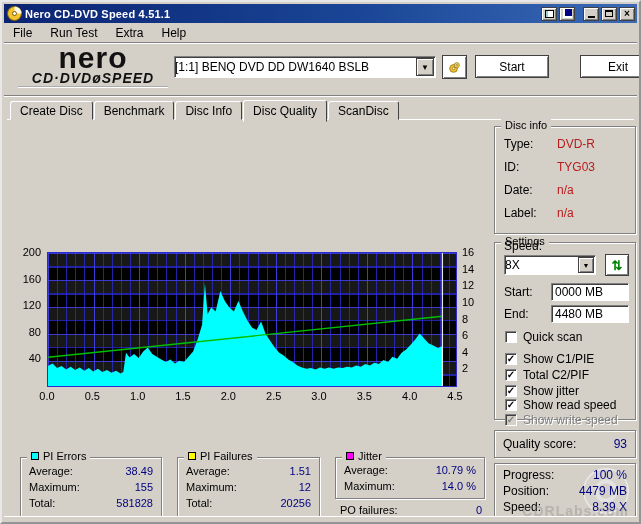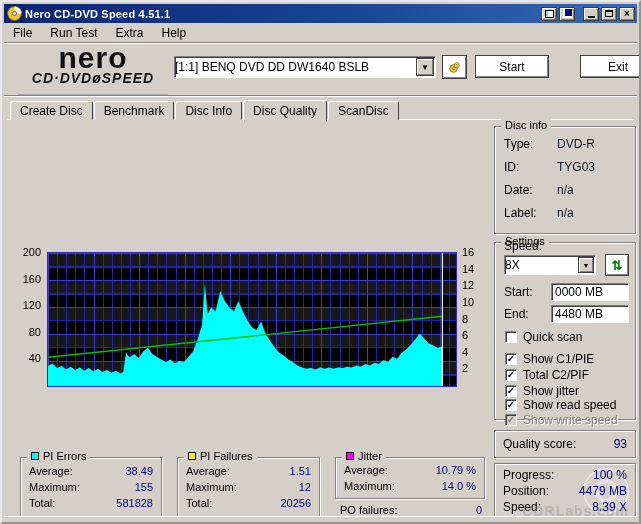--- a/index.html
+++ b/index.html
@@ -23,21 +23,21 @@
   .glyph-book{display:block;width:9px;height:8px;border:1px solid #000;background:#fff;box-shadow:inset 2px 0 0 #9cc;}
   .glyph-floppy{display:block;width:9px;height:9px;background:#000080;box-shadow:inset 2px -2px 0 #fff;}
 
   
   .menubar{position:absolute;left:2px;top:21px;right:2px;height:20px;display:flex;align-items:center;
     border-bottom:1px solid #808080;box-shadow:0 1px 0 #fff;background:#d4d0c8;font-size:12px;}
   .menu-item{padding:2px 9px;color:#000;}
 
   
   .header{position:absolute;left:2px;top:42px;right:2px;height:50px;background:#d4d0c8;}
-  .logo{position:absolute;left:14px;top:2px;width:150px;text-align:center;border-bottom:2px groove #fff;padding-bottom:8px;}
+  .logo{position:absolute;left:14px;top:2px;width:150px;text-align:center;border-bottom:2px groove #fff;padding-bottom:0;}
   .logo-nero{font-size:30px;font-weight:bold;color:#111;line-height:24px;letter-spacing:1px;}
   .logo-sub{font-size:14px;font-weight:bold;font-style:italic;color:#111;letter-spacing:1px;white-space:nowrap;}
   .combo{position:absolute;left:170px;top:12px;width:262px;height:22px;background:#fff;
     border:1px solid;border-color:#808080 #fff #fff #808080;box-shadow:inset 1px 1px 0 #404040;
     display:flex;align-items:center;font-size:12px;}
   .combo-text{flex:1;padding-left:0;white-space:nowrap;overflow:hidden;}
   .combo-arrow-btn{width:18px;height:18px;margin-right:1px;background:#d4d0c8;border:1px solid #404040;
     box-shadow:inset 1px 1px 0 #fff,inset -1px -1px 0 #808080;display:flex;align-items:center;justify-content:center;font-size:8px;}
   .toolbtn{position:absolute;background:#ffffff;border:1px solid #404040;
     box-shadow:inset 1px 1px 0 #fff,inset -1px -1px 0 #808080;display:flex;align-items:center;justify-content:center;}
@@ -73,21 +73,21 @@
   
   .groupbox{position:absolute;border:1px solid #808080;box-shadow:inset 1px 1px 0 #fff,1px 1px 0 #fff;}
   .gb-title{position:absolute;top:-8px;left:6px;background:#d4d0c8;padding:0 4px;font-size:11px;white-space:nowrap;display:flex;align-items:center;gap:4px;}
   .swatch{width:8px;height:8px;border:1px solid #000;display:inline-block;}
   .kv{position:absolute;left:8px;right:8px;display:flex;justify-content:space-between;font-size:11px;}
   .kv .v{color:#000080;}
   .kv .k{color:#000;}
 
   
   .ri-row{position:absolute;left:9px;font-size:12px;color:#000;}
-  .ri-val{position:absolute;left:62px;font-size:12px;color:#0f172a;}
+  .ri-val{position:absolute;left:62px;font-size:12px;color:#b91c1c;}
 
   .mini-combo{position:absolute;left:9px;width:92px;height:20px;background:#fff;border:1px solid;
     border-color:#808080 #fff #fff #808080;box-shadow:inset 1px 1px 0 #404040;display:flex;align-items:center;font-size:12px;}
   .refresh-btn{width:24px;height:22px;color:#008000;font-size:13px;font-weight:bold;}
   .field{position:absolute;width:78px;height:18px;background:#fff;border:1px solid;
     border-color:#808080 #fff #fff #808080;box-shadow:inset 1px 1px 0 #404040;
     font-size:12px;padding:1px 3px;color:#000;}
   .check-row{position:absolute;left:10px;display:flex;align-items:center;gap:6px;font-size:12px;}
   .cb{width:12px;height:12px;background:#fff;border:1px solid;border-color:#808080 #fff #fff #808080;
     box-shadow:inset 1px 1px 0 #404040;display:flex;align-items:center;justify-content:center;
@@ -194,20 +194,32 @@
     <div class="ylabels right" style="left:457px;top:128px;width:26px;height:135px;">
         <span style="top: -6px;">16</span>
         <span style="top: 10.625px;">14</span>
         <span style="top: 27.25px;">12</span>
         <span style="top: 43.875px;">10</span>
         <span style="top: 60.5px;">8</span>
         <span style="top: 77.125px;">6</span>
         <span style="top: 93.75px;">4</span>
         <span style="top: 110.375px;">2</span>
       </div>
+    <div class="xlabels" style="left:45px;top:266px;width:410px;">
+        <span style="left: 0px;">0.0</span>
+        <span style="left: 45.3333px;">0.5</span>
+        <span style="left: 90.6667px;">1.0</span>
+        <span style="left: 136px;">1.5</span>
+        <span style="left: 181.333px;">2.0</span>
+        <span style="left: 226.667px;">2.5</span>
+        <span style="left: 272px;">3.0</span>
+        <span style="left: 317.333px;">3.5</span>
+        <span style="left: 362.667px;">4.0</span>
+        <span style="left: 408px;">4.5</span>
+      </div>
   </div>
 
   <div class="chart" id="chart1" style="left:0;top:287px;width:490px;height:162px;">
     
     
     
     
   </div>
 
   <div class="groupbox" style="left:18px;top:455px;width:142px;height:60px;">

